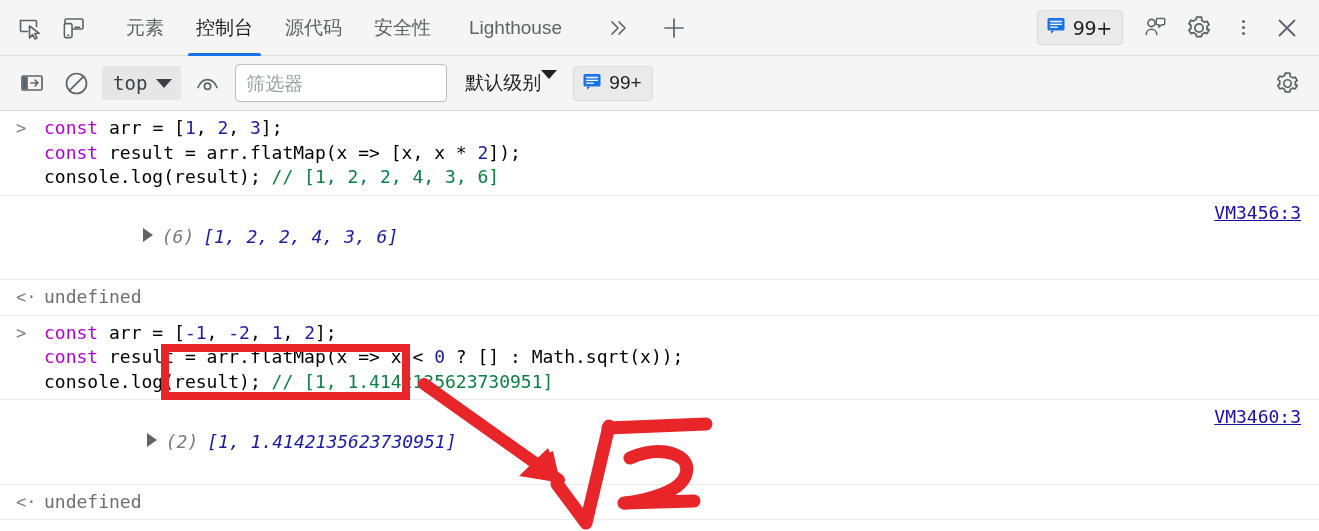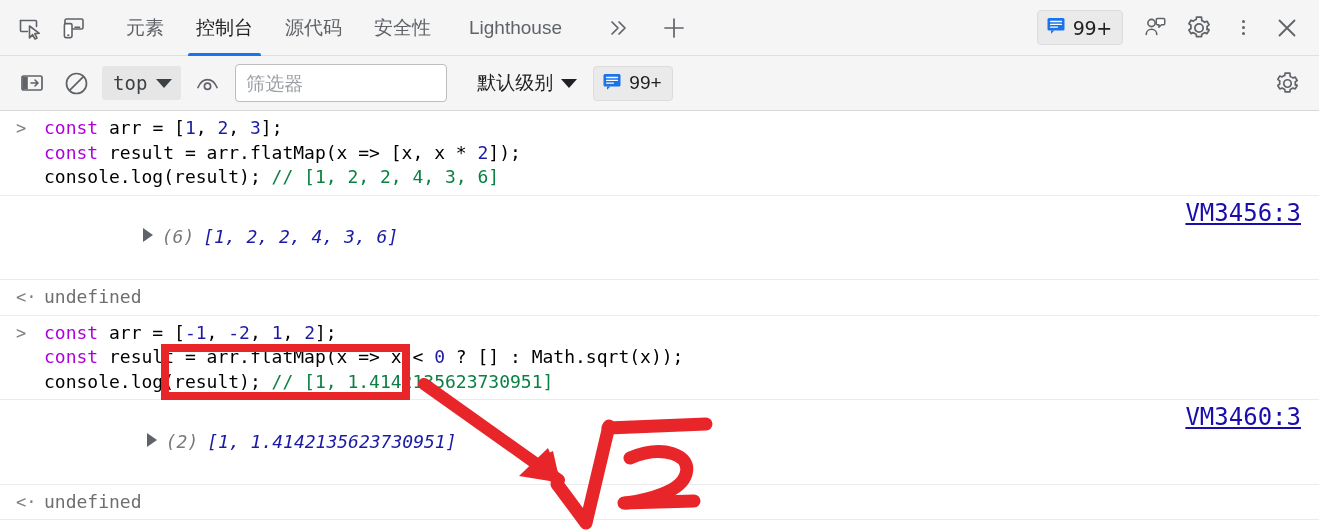--- a/index.html
+++ b/index.html
@@ -88,22 +88,22 @@
     border: 1px solid #bdbdbd;
     border-radius: 4px;
     padding: 0 10px;
     font-size: 19px;
     color: #202124;
     font-family: "DejaVu Sans", sans-serif;
     margin-left: 6px;
   }
   .filter-input::placeholder { color: #9aa0a6; }
   .level-select {
-    display:flex; align-items:center; gap: 8px;
-    margin-left: 30px;
+    display:flex; 
+    margin-left: 18px;
     color: #202124; font-size: 19px;
     font-family: "DejaVu Sans", sans-serif;
   }
   .level-select .caret { border-top-color: #202124; }
   .fb-chip {
     display:flex; align-items:center; gap: 7px;
     background: #eaeaea; border: 1px solid #dadce0;
     border-radius: 4px; padding: 4px 10px 4px 8px;
     color:#202124; font-size: 19px;
     margin-left: 16px;
@@ -149,21 +149,21 @@
     border-bottom: 7px solid transparent;
     border-left: 10px solid #5f6368;
     vertical-align: 1px;
     margin-right: 9px;
   }
   .undef { color: #6e6e6e; }
   .vmlink {
     position: absolute; right: 18px; top: 5px;
     color: #1a0dab; text-decoration: underline;
     font-family: "DejaVu Sans Mono", monospace;
-    font-size: 24px; line-height: 24.5px;
+    font-size: 18px; line-height: 24.5px;
   }
 
   
   .overlay {
     position: absolute; left: 0; top: 0;
     width: 1319px; height: 531px;
     pointer-events: none;
   }
 </style>
 </head>

